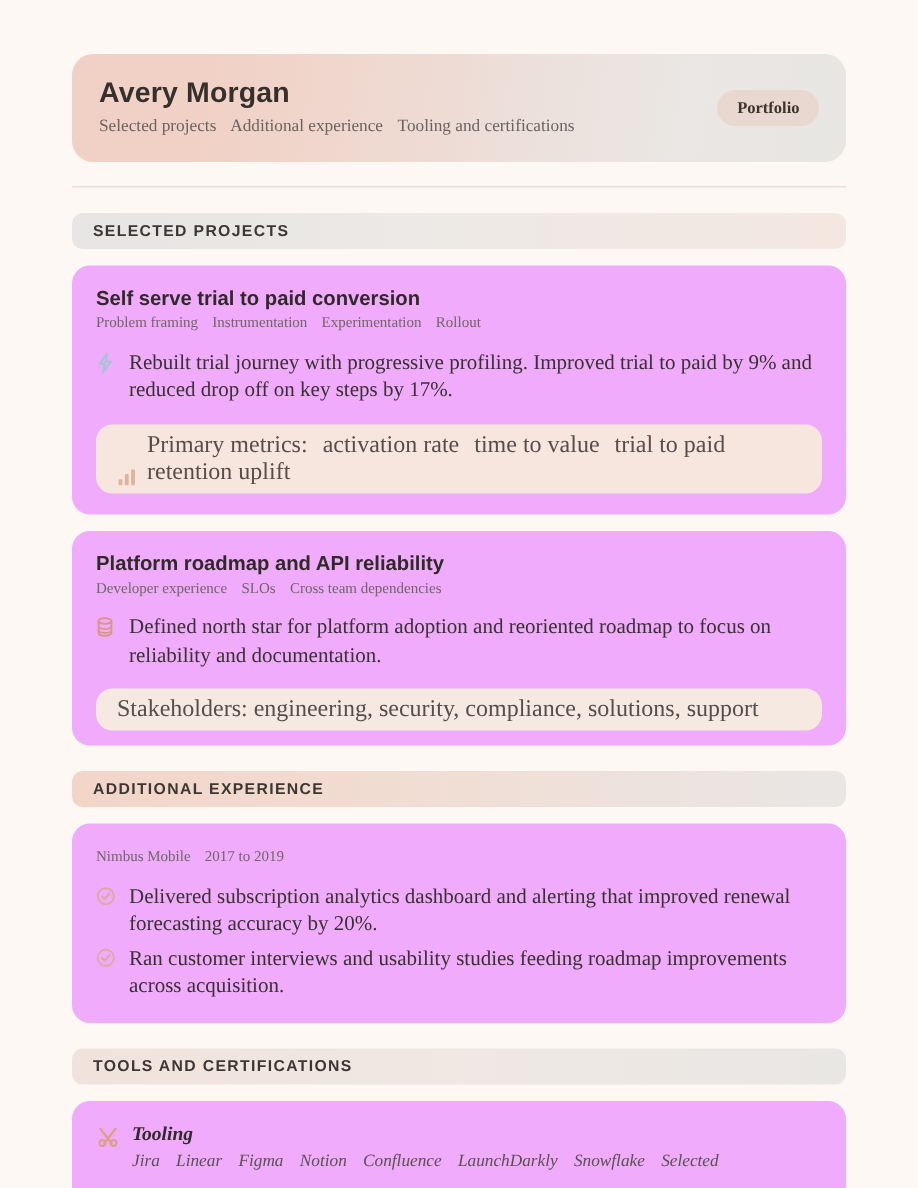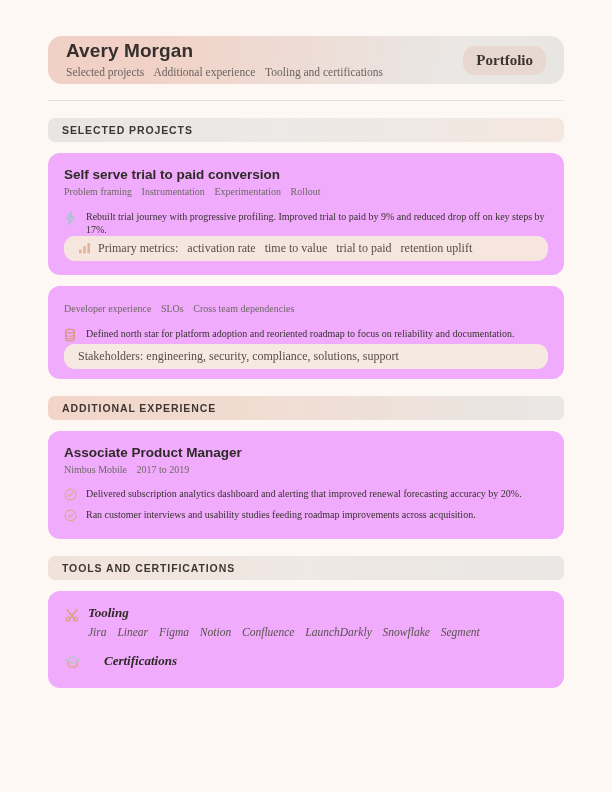--- a/index.html
+++ b/index.html
@@ -20,21 +20,21 @@
     width: 612px;
     height: 792px;
     box-sizing: border-box;
     padding: 0 48px;
   }
 
   
   .header-card {
     position: relative;
     margin-top: 36px;
-    height: 48px;
+    height: 72px;
     border-radius: 14px;
     background: linear-gradient(100deg, #f1d0c5 0%, #f1d2c7 22%, #eae7e4 78%, #e8e6e3 100%);
     display: flex;
     align-items: center;
     padding: 0 18px;
     box-sizing: border-box;
   }
   .header-text { flex: 1 1 auto; min-width: 0; }
   .header-name {
     font-family: "Liberation Sans", sans-serif;
@@ -53,21 +53,21 @@
   }
   .header-sub span { margin-right: 7px; }
   .header-sub span:last-child { margin-right: 16px; }
 
   .portfolio-badge {
     flex: 0 0 auto;
     background: #e9d8cf;
     color: #3b3431;
     font-family: "Liberation Serif", serif;
     font-weight: bold;
-    font-size: 15px;
+    font-size: 11px;
     padding: 6px 13px;
     border-radius: 12px;
     white-space: nowrap;
   }
 
   .divider {
     margin-top: 16px;
     height: 1px;
     background: #ecddd4;
     border: 0;
@@ -131,36 +131,37 @@
     width: 22px;
     height: 16px;
     display: flex;
     align-items: flex-start;
     justify-content: flex-start;
     padding-top: 1px;
   }
   .bullet-text {
     flex: 1 1 auto;
     font-family: "Liberation Serif", serif;
-    font-size: 10px;
+    font-size: 14px;
     color: #38322f;
     line-height: 1.32;
   }
 
   
   .pill {
+    margin-top: 12px;
     background: #f7e6dd;
     border-radius: 11px;
     min-height: 22px;
     display: flex;
-    align-items: flex-start;
+    align-items: flex-end;
     padding: 5px 14px;
     box-sizing: border-box;
     font-family: "Liberation Serif", serif;
-    font-size: 12px;
+    font-size: 16px;
     color: #564e4a;
   }
   .pill-plain { background: #f6e9e1; }
   .pill-icon {
     flex: 0 0 20px;
     display: flex;
     align-items: center;
   }
   .pill-text { flex: 1 1 auto; }
   .pill-text span { margin-right: 6px; }
@@ -248,20 +249,21 @@
         <span>Primary metrics:</span>
         <span>activation rate</span>
         <span>time to value</span>
         <span>trial to paid</span>
         <span>retention uplift</span>
       </span>
     </div>
   </div>
 
   <div class="card card-tight">
+    <div class="item-title">Platform roadmap and API reliability</div>
     <div class="item-meta">
       <span>Developer experience</span>
       <span>SLOs</span>
       <span>Cross team dependencies</span>
     </div>
     <div class="bullets">
       <div class="bullet">
         <span class="bullet-icon">
           <svg width="12" height="14" viewBox="0 0 12 14" aria-hidden="true">
             <ellipse cx="6" cy="3" rx="4.3" ry="1.9" fill="none" stroke="#d9967e" stroke-width="1.2"></ellipse>
@@ -276,21 +278,20 @@
     <div class="pill pill-plain">
       <span class="pill-text">Stakeholders: engineering, security, compliance, solutions, support</span>
     </div>
   </div>
 
   <div class="section-band band-pink-gray">
     <span>ADDITIONAL EXPERIENCE</span>
   </div>
 
   <div class="card">
-    <div class="item-title">Associate Product Manager</div>
     <div class="item-meta">
       <span>Nimbus Mobile</span>
       <span>2017 to 2019</span>
     </div>
     <div class="bullets">
       <div class="bullet">
         <span class="bullet-icon">
           <svg width="13" height="13" viewBox="0 0 13 13" aria-hidden="true">
             <circle cx="6.5" cy="6.5" r="5.4" fill="none" stroke="#dca98f" stroke-width="1.1"></circle>
             <path d="M4.1 6.7 L5.8 8.4 L9.1 4.6" fill="none" stroke="#dca98f" stroke-width="1.2" stroke-linecap="round" stroke-linejoin="round"></path>
@@ -326,21 +327,21 @@
       <div class="tool-body">
         <div class="tool-title">Tooling</div>
         <div class="tool-list">
           <span>Jira</span>
           <span>Linear</span>
           <span>Figma</span>
           <span>Notion</span>
           <span>Confluence</span>
           <span>LaunchDarkly</span>
           <span>Snowflake</span>
-          <span>Segment</span>
+          <span>Selected</span>
         </div>
       </div>
     </div>
 
     <div class="tool-row">
       <span class="tool-icon">
         <svg width="17" height="15" viewBox="0 0 17 15" aria-hidden="true">
           <path d="M8.5 2.2 L15.6 5.3 L8.5 8.4 L1.4 5.3 Z" fill="none" stroke="#b6c5ce" stroke-width="1.3" stroke-linejoin="round"></path>
           <path d="M4.2 6.8 V10.1 C4.2 11.3 6.1 12.2 8.5 12.2 C10.9 12.2 12.8 11.3 12.8 10.1 V6.8" fill="none" stroke="#dca08a" stroke-width="1.3" stroke-linejoin="round"></path>
         </svg>

